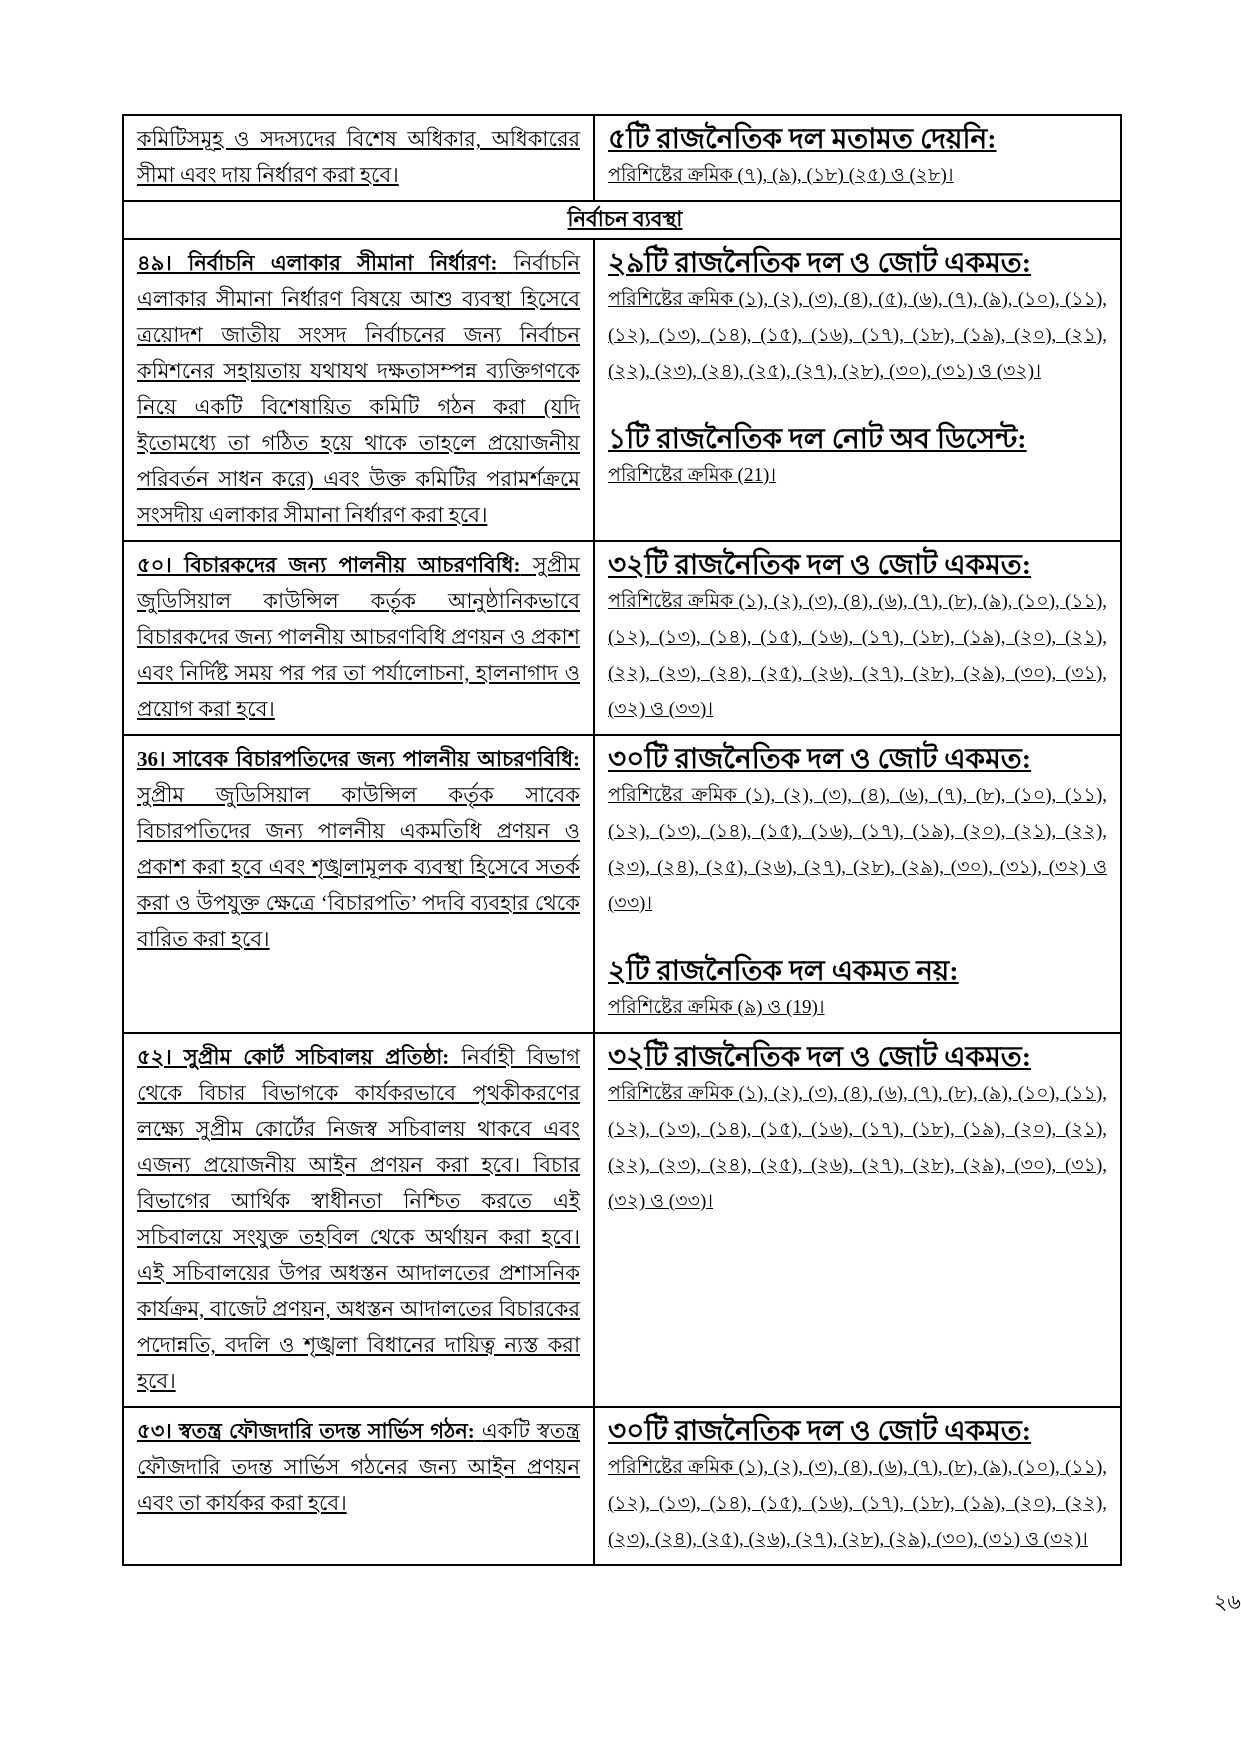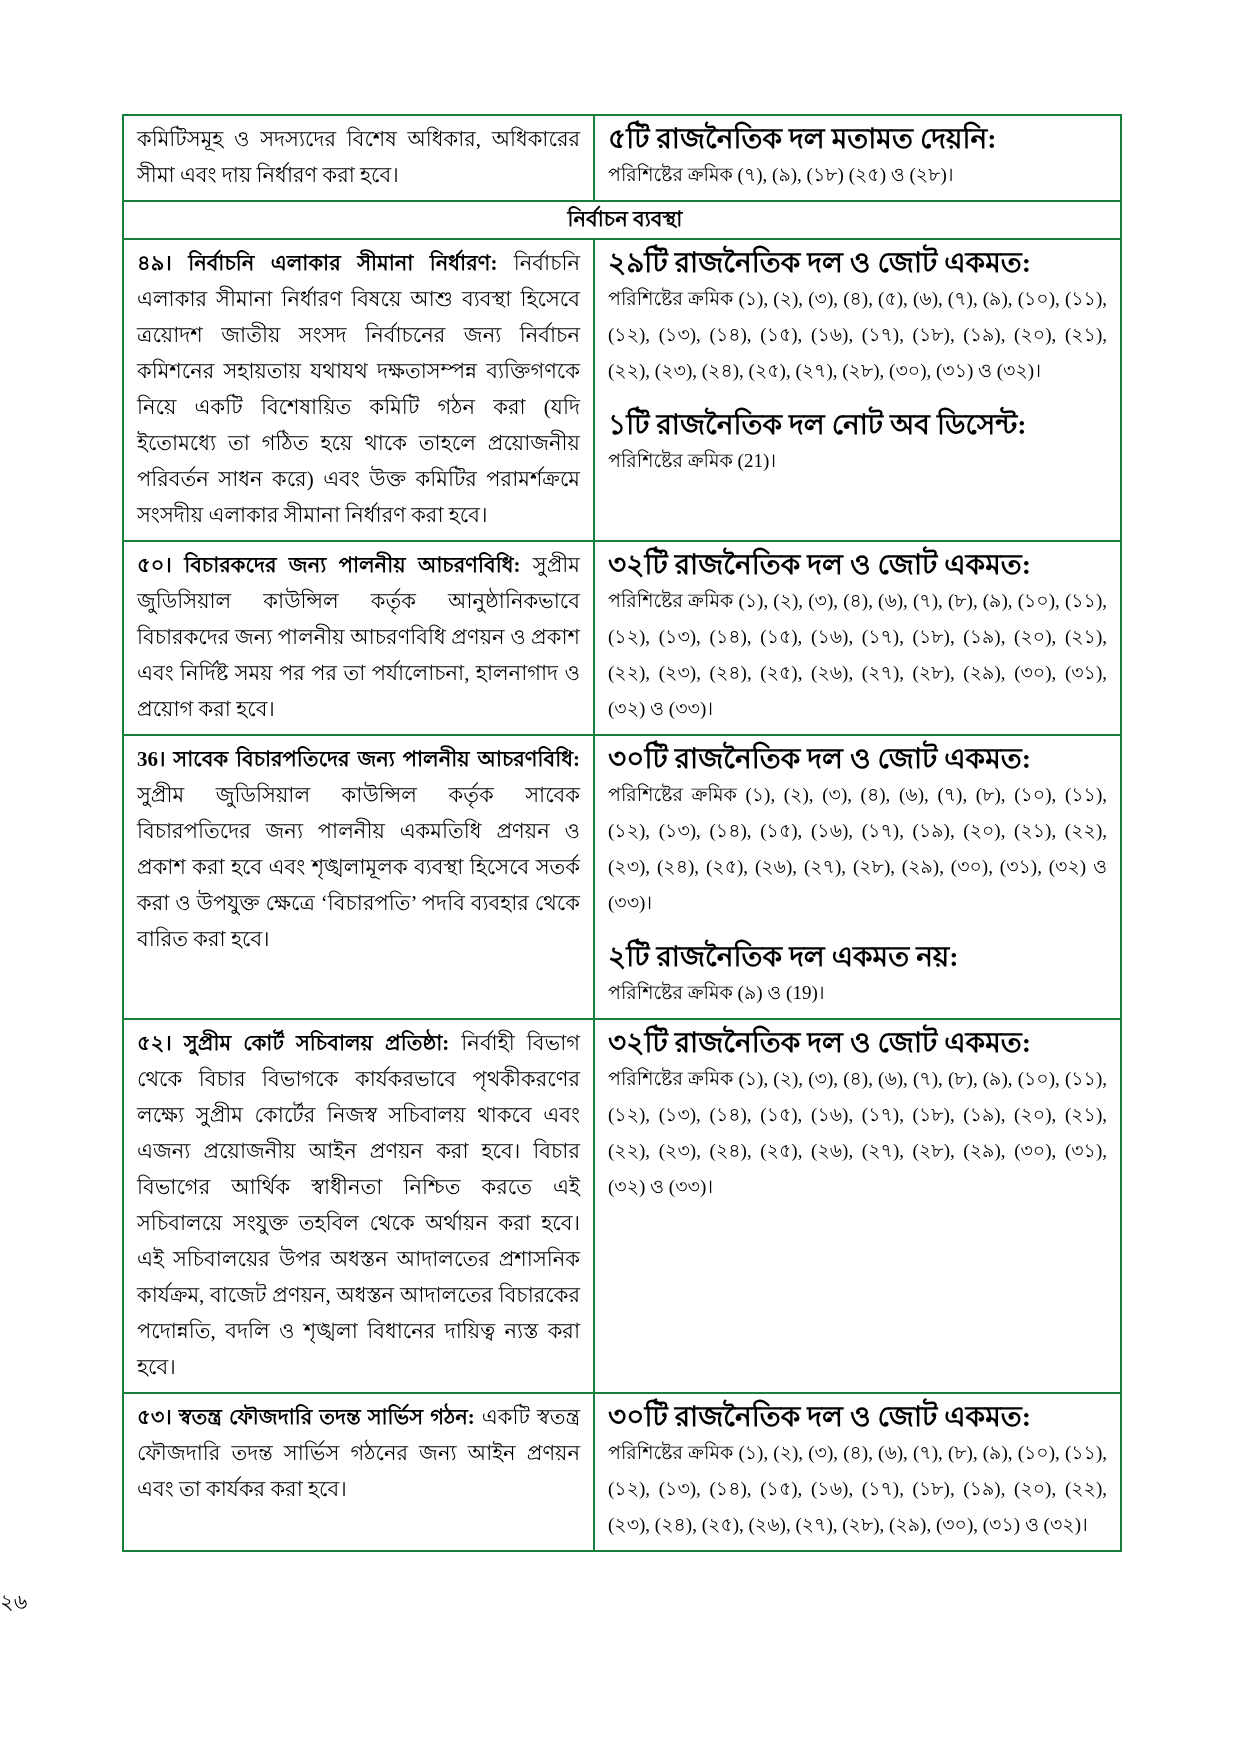--- a/index.html
+++ b/index.html
@@ -17,23 +17,24 @@
     position: absolute;
     left: 122px;
     top: 114px;
     width: 998px;
     border-collapse: collapse;
     table-layout: fixed;
   }
   .col-left  { width: 471px; }
   .col-right { width: 527px; }
   td {
-    border: 2px solid #15803d;
+    border: 2px solid #000000;
     vertical-align: top;
     padding: 5px 13px 7px 13px;
+    text-decoration: underline;
   }
   .para {
     margin: 0;
     font-size: 21px;
     line-height: 36px;
     text-align: justify;
   }
   .lead { font-weight: bold; }
   td.section {
     text-align: center;
@@ -45,27 +46,27 @@
   .b-head {
     font-weight: bold;
     font-size: 28px;
     line-height: 36px;
   }
   .b-body {
     font-size: 19px;
     line-height: 36px;
     text-align: justify;
   }
-  .block + .block { margin-top: 18px; }
+  .block + .block { margin-top: 32px; }
   .pageno {
     position: absolute;
     left: 0;
     top: 1586px;
     width: 100%;
-    text-align: left;
+    text-align: right;
     font-size: 21px;
     font-family: Liberation Mono, monospace;
   }
 </style>
 </head>
 <body>
 
 <div>
   <table class="doc-table">
     <colgroup>

